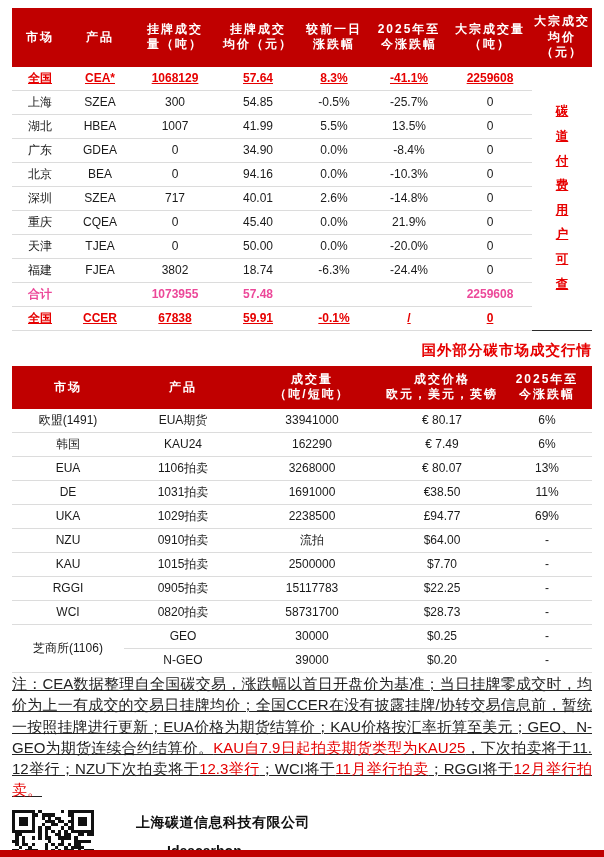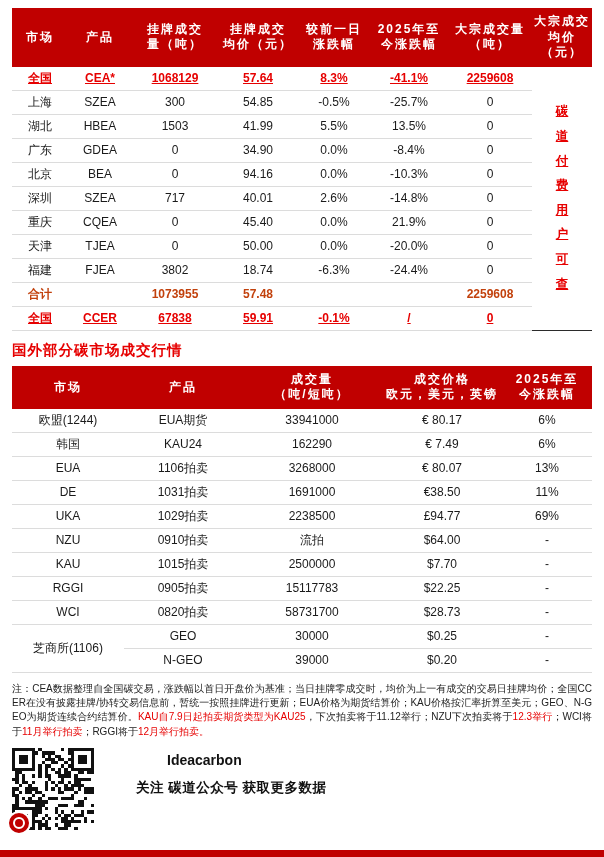--- a/index.html
+++ b/index.html
@@ -7,44 +7,44 @@
     width:604px;height:857px;background:#ffffff;position:relative;overflow:hidden;
     font-family:"Liberation Sans","DejaVu Sans",sans-serif;
     -webkit-font-smoothing:antialiased;
   }
   .page{padding:8px 12px 0 12px;}
   .title{
     color:#e60000;font-size:16px;font-weight:bold;text-align:center;
     margin:4px 0 9px 0;letter-spacing:1px;
   }
   .subtitle{
-    color:#e60000;font-size:14.5px;font-weight:bold;text-align:left;
+    color:#e60000;font-size:14.5px;font-weight:bold;text-align:right;
     margin:10px 0 6px 0;letter-spacing:1px;
   }
   table{border-collapse:collapse;table-layout:fixed;width:580px;border-bottom:1.5px solid #2b2b2b;}
   th{
     background:#c00000;color:#ffffff;font-size:12px;font-weight:bold;
     padding:6px 2px;letter-spacing:2px;line-height:1.3;text-align:center;vertical-align:middle;
   }
   td{
     font-size:12px;text-align:center;padding:4px 2px;line-height:1.25;
     border-bottom:1px solid #dcdcdc;color:#1a1a1a;vertical-align:middle;
     overflow:hidden;white-space:nowrap;
   }
   tr.red td{color:#e60000;font-weight:bold;text-decoration:underline;}
-  tr.bold td{font-weight:bold;color:#c2410c;}
+  tr.bold td{font-weight:bold;color:#ec4899;}
   tr.sep td{border-top:1.5px solid #2b2b2b;}
   td.vert-cell{border-bottom:none;}
   .vert-wrap{
     display:flex;flex-direction:column;align-items:center;justify-content:center;gap:9px;
     color:#e60000;font-size:12.5px;font-weight:bold;
   }
   .note{
-    width:580px;margin-top:9px;font-size:10px;line-height:1.42;color:#222;
-    text-align:justify;word-break:break-all;
+    width:580px;margin-top:0;font-size:15px;line-height:1.42;color:#222;
+    text-align:justify;word-break:break-all;text-decoration:underline;
   }
   .note .red{color:#e60000;}
   .note .dark{color:#222;}
   .footer{display:flex;align-items:flex-start;gap:42px;margin-top:9px;}
   .qr{width:82px;height:82px;position:relative;flex:0 0 auto;}
   .qr svg{display:block;}
   .qr-badge{
     position:absolute;left:-5px;bottom:-5px;width:20px;height:20px;background:#c00000;
     border-radius:50%;border:2px solid #ffffff;
   }
@@ -113,21 +113,21 @@
           <td>SZEA</td>
           <td>300</td>
           <td>54.85</td>
           <td>-0.5%</td>
           <td>-25.7%</td>
           <td>0</td>
         </tr>
         <tr>
           <td>湖北</td>
           <td>HBEA</td>
-          <td>1503</td>
+          <td>1007</td>
           <td>41.99</td>
           <td>5.5%</td>
           <td>13.5%</td>
           <td>0</td>
         </tr>
         <tr>
           <td>广东</td>
           <td>GDEA</td>
           <td>0</td>
           <td>34.90</td>
@@ -215,21 +215,21 @@
         <tr>
           <th>市场</th>
           <th>产品</th>
           <th>成交量<br>（吨/短吨）</th>
           <th>成交价格<br>欧元，美元，英镑</th>
           <th>2025年至<br>今涨跌幅</th>
         </tr>
       </thead>
       <tbody>
         <tr>
-          <td>欧盟(1244)</td>
+          <td>欧盟(1491)</td>
           <td>EUA期货</td>
           <td>33941000</td>
           <td>€ 80.17</td>
           <td>6%</td>
         </tr>
         <tr>
           <td>韩国</td>
           <td>KAU24</td>
           <td>162290</td>
           <td>€ 7.49</td>
@@ -605,20 +605,21 @@
           <rect x="10" y="24" width="1" height="1"></rect>
           <rect x="11" y="24" width="1" height="1"></rect>
           <rect x="14" y="24" width="1" height="1"></rect>
           <rect x="15" y="24" width="1" height="1"></rect>
           <rect x="16" y="24" width="1" height="1"></rect>
           <rect x="19" y="24" width="1" height="1"></rect>
         </svg>
       <div class="qr-badge"></div>
     </div>
     <div class="company">
+      <div class="company-name">上海碳道信息科技有限公司</div>
       <div class="brand-name">Ideacarbon</div>
       <div class="follow-text">关注 碳道公众号 获取更多数据</div>
     </div>
   </div>
 
 </div>
 
 <div class="bottom-bar"></div>
 
 </body></html>

